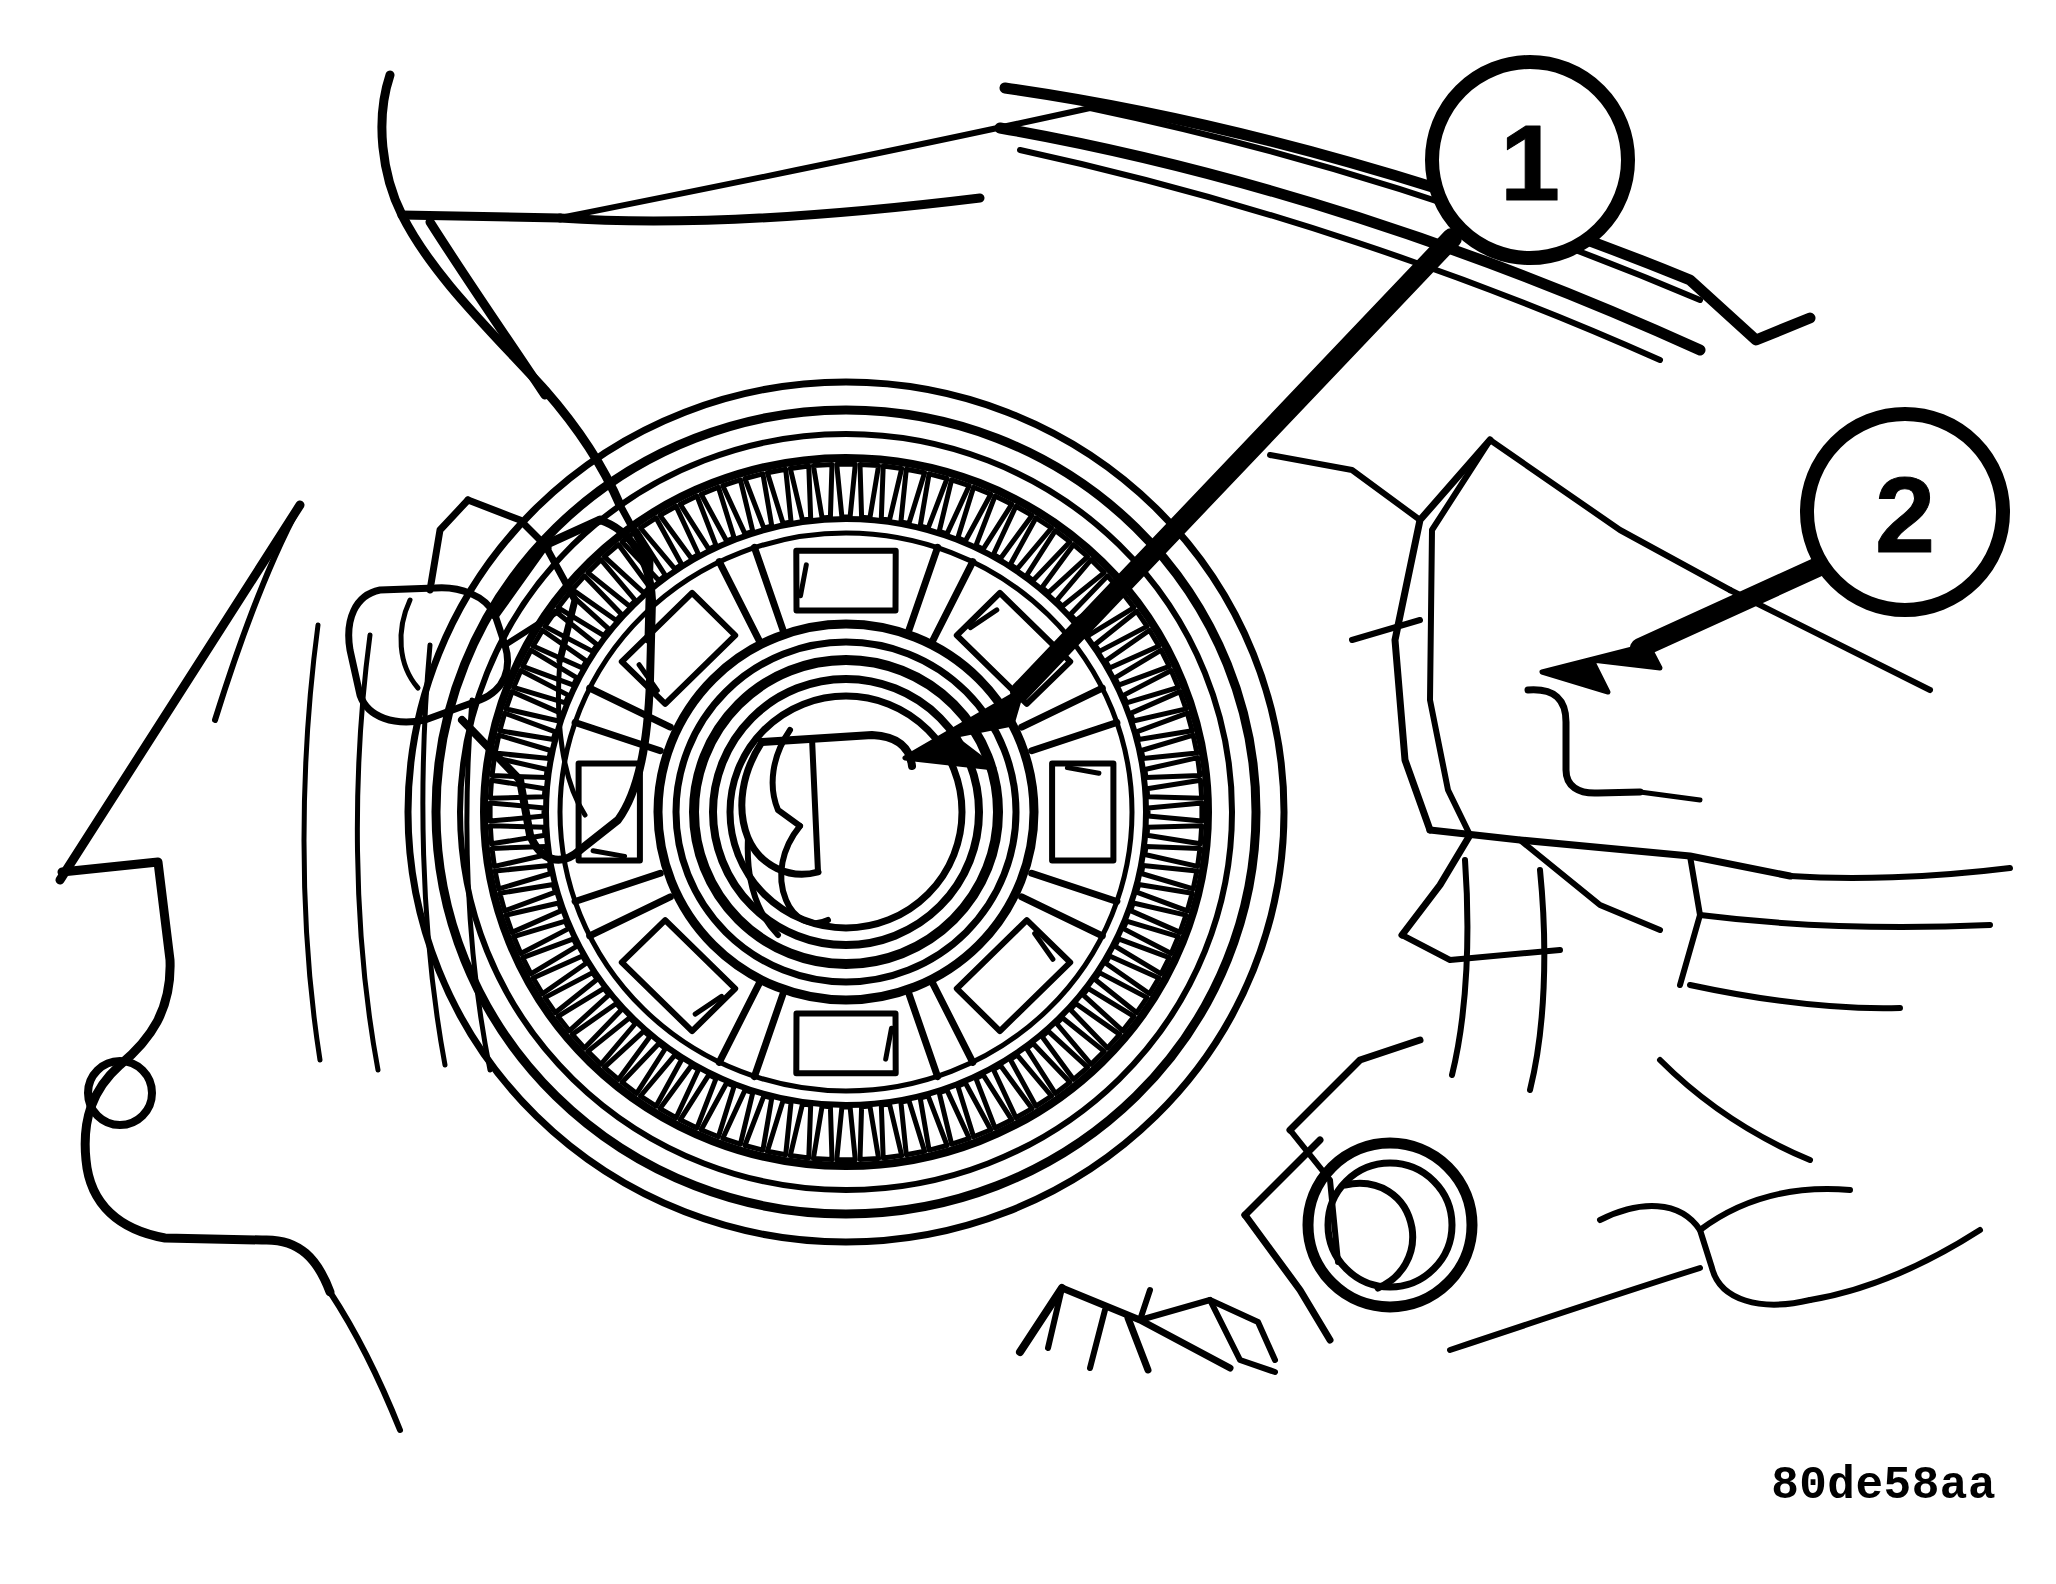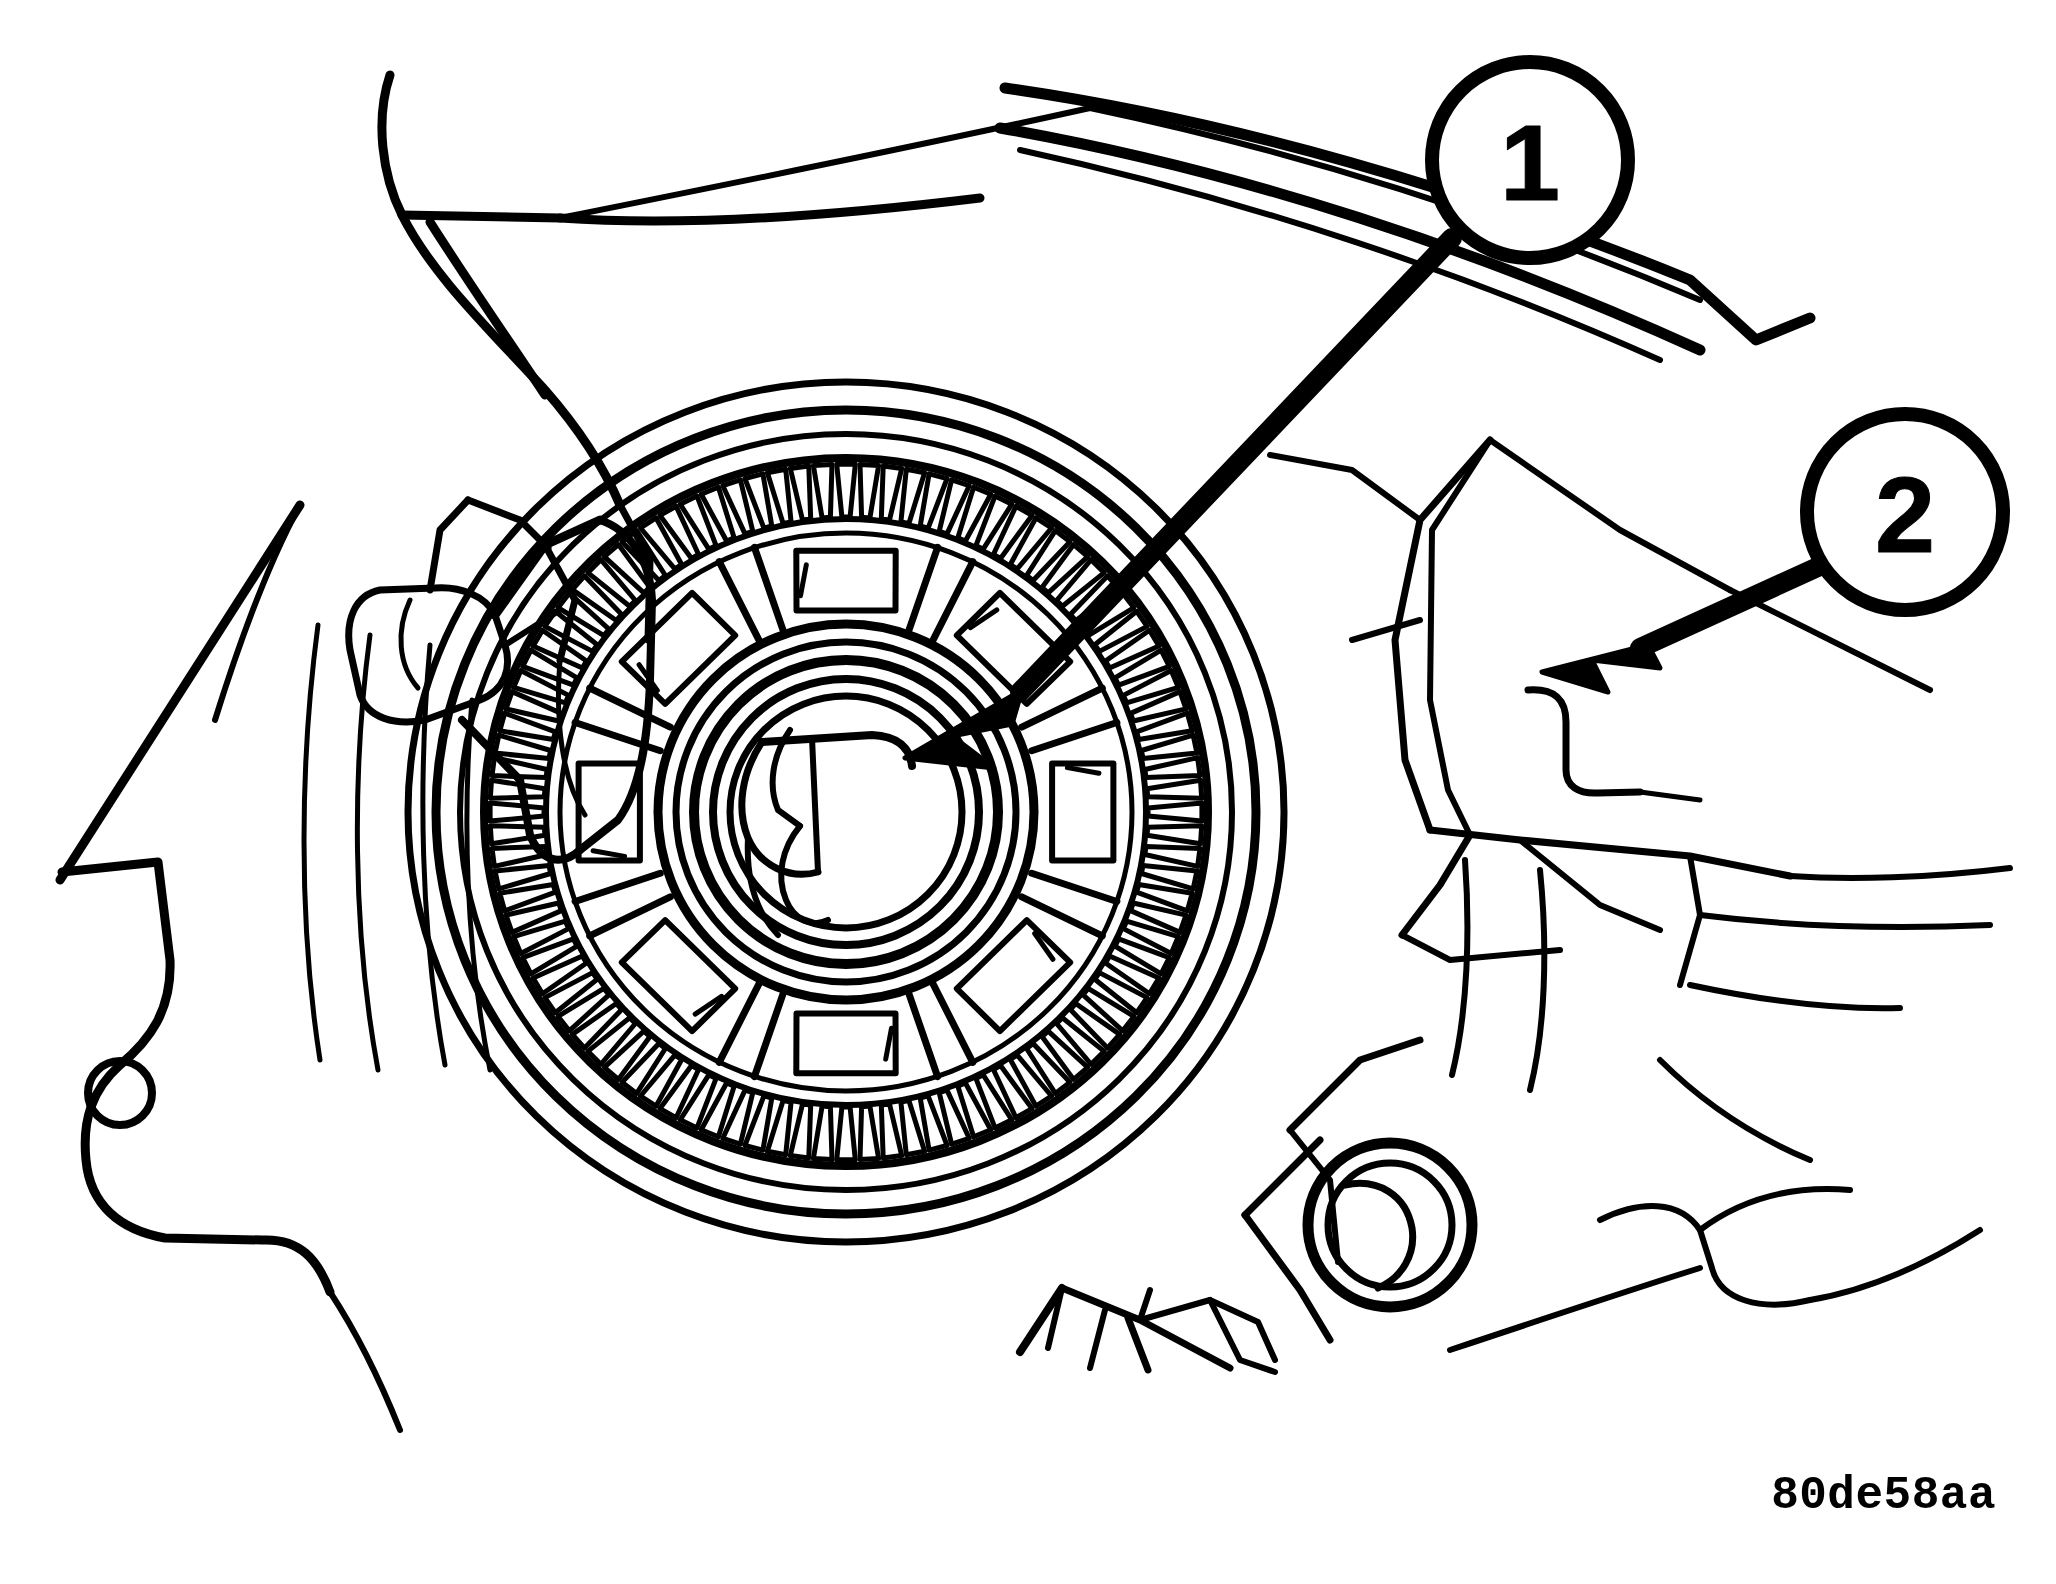--- a/index.html
+++ b/index.html
@@ -4,21 +4,21 @@
 <title>Service Illustration</title>
 <style>
   html,body{margin:0;padding:0;background:#ffffff;}
   body{width:2056px;height:1584px;overflow:hidden;
        font-family:"Liberation Sans",sans-serif;}
   #stage{position:relative;width:2056px;height:1584px;background:#ffffff;}
   #art{position:absolute;left:0;top:0;width:2056px;height:1584px;}
   .fig-id{
     position:absolute;
     right:60px;
-    bottom:62px;
+    bottom:72px;
     font-family:"Liberation Mono","DejaVu Sans Mono",monospace;
     font-size:46px;
     font-weight:700;
     color:#000000;
     letter-spacing:0.5px;
     white-space:nowrap;
   }
   .callout-num{
     font-family:"Liberation Sans",sans-serif;
     font-weight:700;

